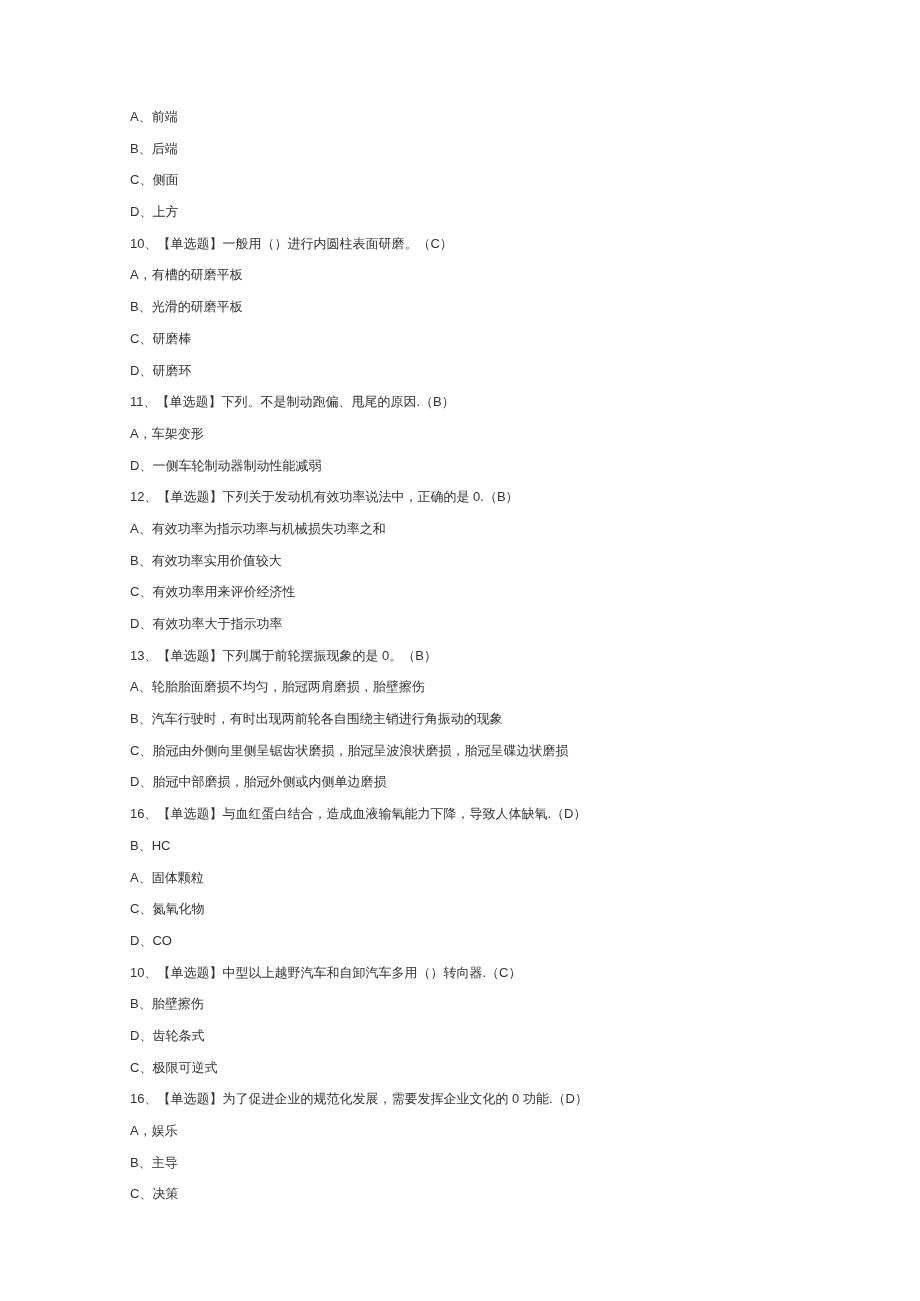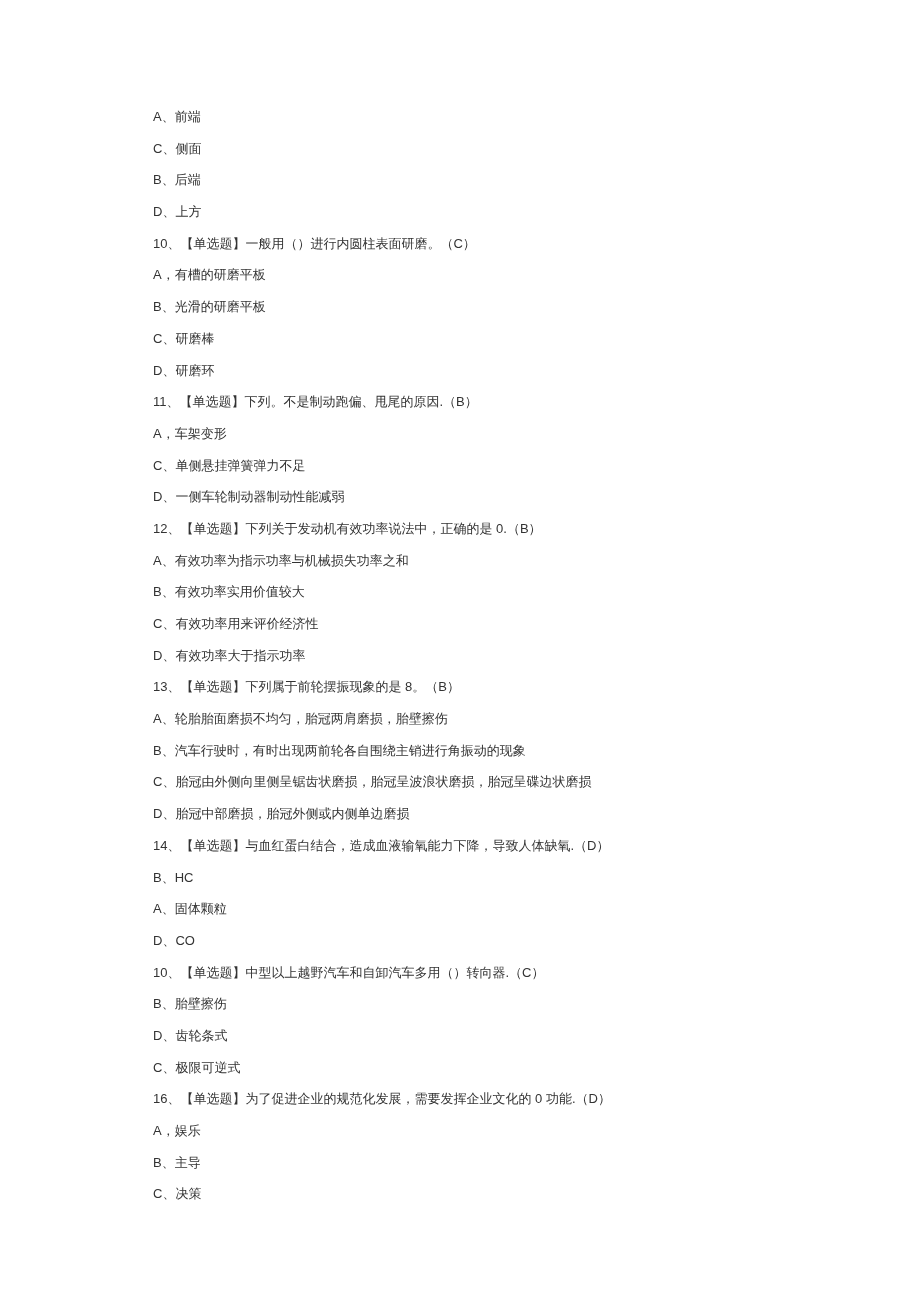--- a/index.html
+++ b/index.html
@@ -11,53 +11,52 @@
     font-size: 13px;
     color: #333333;
     line-height: 1.4;
   }
   .page {
     padding: 108px 130px 60px 130px;
   }
   .line {
     margin-bottom: 13.5px;
     white-space: nowrap;
-    margin-left: 23px;
   }
 </style>
 </head>
 <body>
 
 <div class="page">
   <div class="line">A、前端</div>
+  <div class="line">B、后端</div>
   <div class="line">C、侧面</div>
-  <div class="line">B、后端</div>
   <div class="line">D、上方</div>
   <div class="line">10、【单选题】一般用（）进行内圆柱表面研磨。（C）</div>
   <div class="line">A，有槽的研磨平板</div>
   <div class="line">B、光滑的研磨平板</div>
   <div class="line">C、研磨棒</div>
   <div class="line">D、研磨环</div>
   <div class="line">11、【单选题】下列。不是制动跑偏、甩尾的原因.（B）</div>
   <div class="line">A，车架变形</div>
-  <div class="line">C、单侧悬挂弹簧弹力不足</div>
   <div class="line">D、一侧车轮制动器制动性能减弱</div>
   <div class="line">12、【单选题】下列关于发动机有效功率说法中，正确的是 0.（B）</div>
   <div class="line">A、有效功率为指示功率与机械损失功率之和</div>
   <div class="line">B、有效功率实用价值较大</div>
   <div class="line">C、有效功率用来评价经济性</div>
   <div class="line">D、有效功率大于指示功率</div>
-  <div class="line">13、【单选题】下列属于前轮摆振现象的是 8。（B）</div>
+  <div class="line">13、【单选题】下列属于前轮摆振现象的是 0。（B）</div>
   <div class="line">A、轮胎胎面磨损不均匀，胎冠两肩磨损，胎壁擦伤</div>
   <div class="line">B、汽车行驶时，有时出现两前轮各自围绕主销进行角振动的现象</div>
   <div class="line">C、胎冠由外侧向里侧呈锯齿状磨损，胎冠呈波浪状磨损，胎冠呈碟边状磨损</div>
   <div class="line">D、胎冠中部磨损，胎冠外侧或内侧单边磨损</div>
-  <div class="line">14、【单选题】与血红蛋白结合，造成血液输氧能力下降，导致人体缺氧.（D）</div>
+  <div class="line">16、【单选题】与血红蛋白结合，造成血液输氧能力下降，导致人体缺氧.（D）</div>
   <div class="line">B、HC</div>
   <div class="line">A、固体颗粒</div>
+  <div class="line">C、氮氧化物</div>
   <div class="line">D、CO</div>
   <div class="line">10、【单选题】中型以上越野汽车和自卸汽车多用（）转向器.（C）</div>
   <div class="line">B、胎壁擦伤</div>
   <div class="line">D、齿轮条式</div>
   <div class="line">C、极限可逆式</div>
   <div class="line">16、【单选题】为了促进企业的规范化发展，需要发挥企业文化的 0 功能.（D）</div>
   <div class="line">A，娱乐</div>
   <div class="line">B、主导</div>
   <div class="line">C、决策</div>
 

